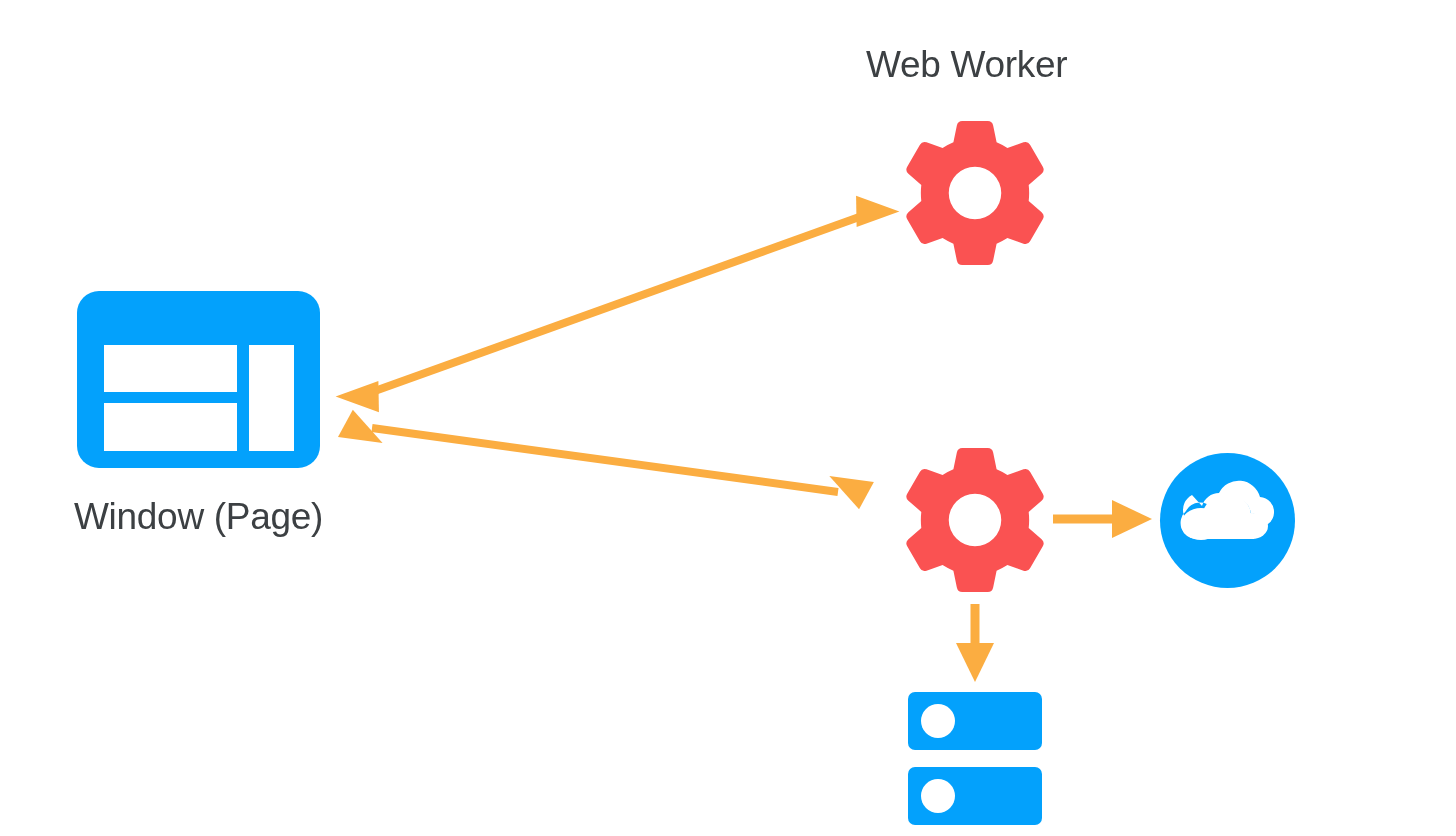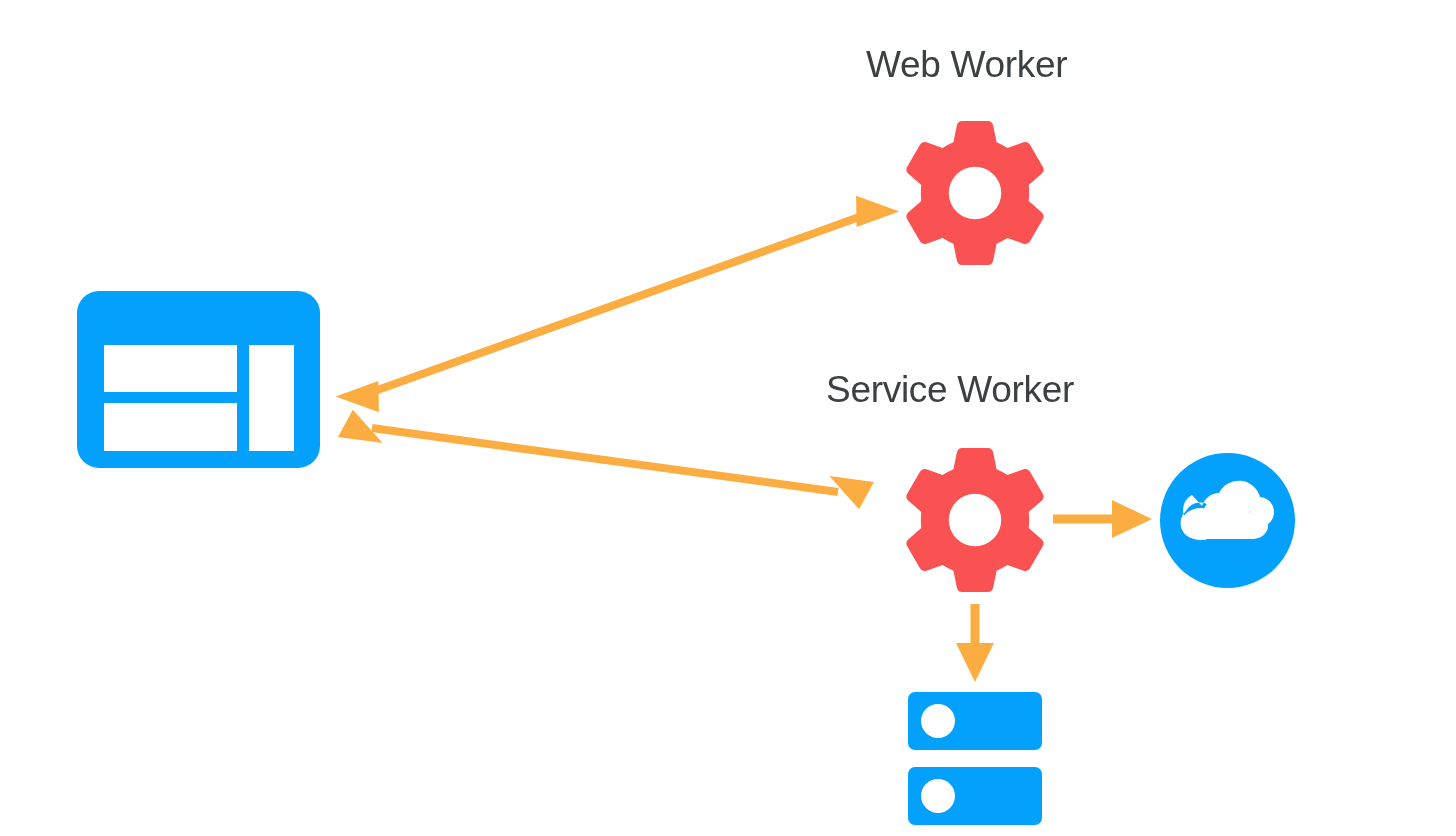--- a/index.html
+++ b/index.html
@@ -94,20 +94,21 @@
 
   <div class="node" style="left:77px; top:291px; width:243px; height:177px;">
     <svg width="243" height="177" viewBox="0 0 243 177">
       <rect x="0" y="0" width="243" height="177" rx="22" ry="22" fill="#03A1FC"></rect>
       <rect x="27" y="54" width="133" height="47" fill="#ffffff"></rect>
       <rect x="27" y="112" width="133" height="48" fill="#ffffff"></rect>
       <rect x="172" y="54" width="45" height="106" fill="#ffffff"></rect>
     </svg>
   </div>
 
+  <div class="label" id="label-window">Window (Page)</div>
 
   <div class="label" id="label-web-worker">Web Worker</div>
 
   <div class="node" style="left:900px; top:113px; width:150px; height:160px;">
     <svg width="150" height="160" viewBox="0 0 100 100">
       <path fill="#FA5252" fill-rule="evenodd" d="
         M 41.5 2
         L 58.5 2
         Q 61.5 2 62.1 5
         L 64.4 16.2
@@ -148,21 +149,20 @@
         Q 38.5 2 41.5 2
         Z
         M 50 32.5
         A 17.5 17.5 0 1 0 50 67.5
         A 17.5 17.5 0 1 0 50 32.5
         Z
       "></path>
     </svg>
   </div>
 
-  <div class="label" id="label-service-worker">Service Worker</div>
 
   <div class="node" style="left:900px; top:440px; width:150px; height:160px;">
     <svg width="150" height="160" viewBox="0 0 100 100">
       <path fill="#FA5252" fill-rule="evenodd" d="
         M 41.5 2
         L 58.5 2
         Q 61.5 2 62.1 5
         L 64.4 16.2
         Q 68.2 17.8 71.6 20.0
         L 82.3 16.2

